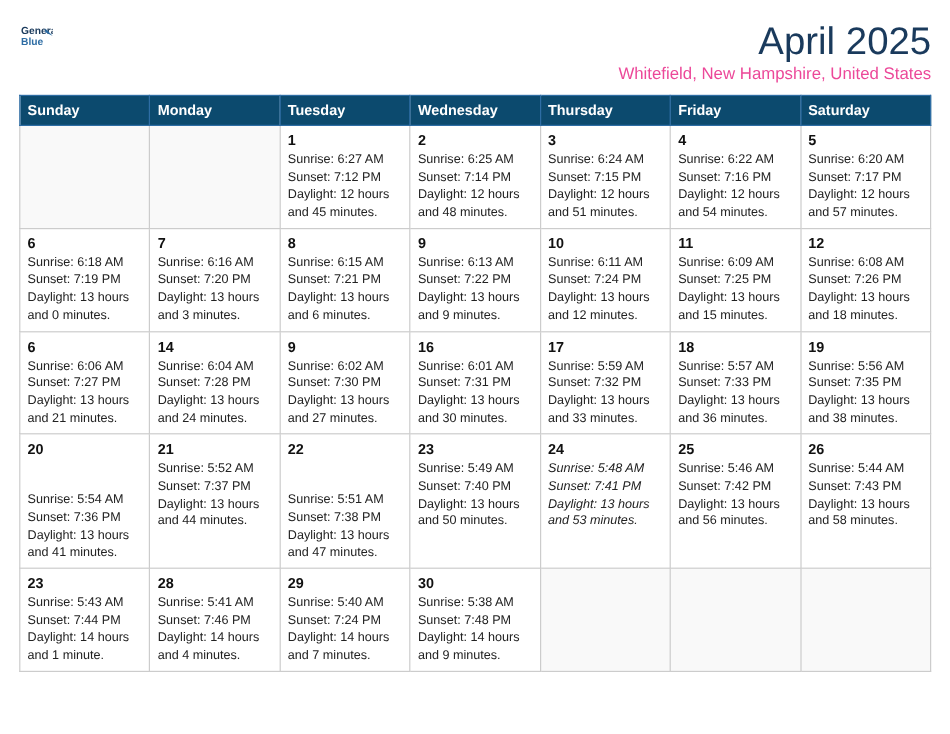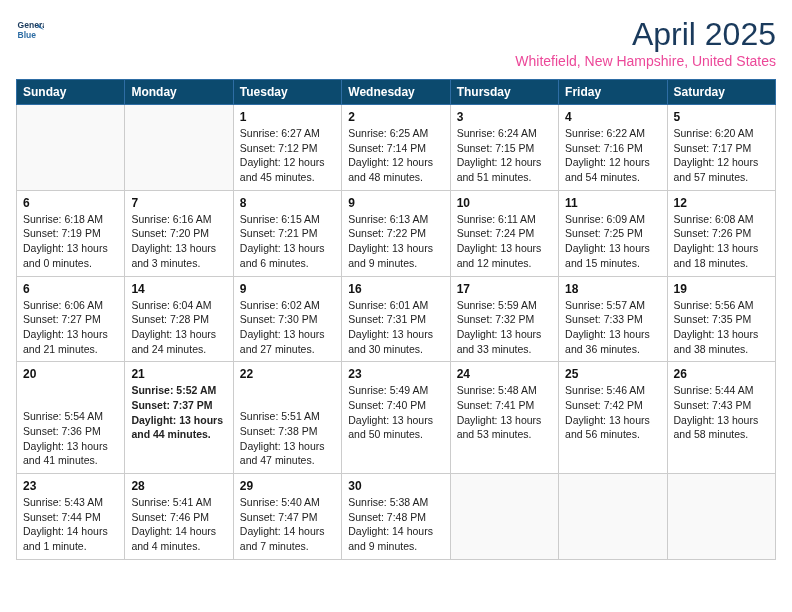--- a/index.html
+++ b/index.html
@@ -247,42 +247,42 @@
       <tr>
         <td>
           <div class="day-num">20</div>
           <div class="day-info" style="white-space: pre-line; margin-top: 28px;">Sunrise: 5:54 AM
 Sunset: 7:36 PM
 Daylight: 13 hours
 and 41 minutes.</div>
         </td>
         <td>
           <div class="day-num">21</div>
-          <div class="day-info" style="white-space: pre-line; font-weight: bold;">Sunrise: 5:52 AM
+          <div class="day-info" style="white-space: pre-line;">Sunrise: 5:52 AM
 Sunset: 7:37 PM
 Daylight: 13 hours
 and 44 minutes.</div>
         </td>
         <td>
           <div class="day-num">22</div>
           <div class="day-info" style="white-space: pre-line; margin-top: 28px;">Sunrise: 5:51 AM
 Sunset: 7:38 PM
 Daylight: 13 hours
 and 47 minutes.</div>
         </td>
         <td>
           <div class="day-num">23</div>
           <div class="day-info" style="white-space: pre-line;">Sunrise: 5:49 AM
 Sunset: 7:40 PM
 Daylight: 13 hours
 and 50 minutes.</div>
         </td>
         <td>
           <div class="day-num">24</div>
-          <div class="day-info" style="white-space: pre-line;">Sunrise: 5:48 AM
+          <div class="day-info" style="white-space: pre-line; font-style: italic;">Sunrise: 5:48 AM
 Sunset: 7:41 PM
 Daylight: 13 hours
 and 53 minutes.</div>
         </td>
         <td>
           <div class="day-num">25</div>
           <div class="day-info" style="white-space: pre-line;">Sunrise: 5:46 AM
 Sunset: 7:42 PM
 Daylight: 13 hours
 and 56 minutes.</div>
@@ -306,21 +306,21 @@
         <td>
           <div class="day-num">28</div>
           <div class="day-info" style="white-space: pre-line;">Sunrise: 5:41 AM
 Sunset: 7:46 PM
 Daylight: 14 hours
 and 4 minutes.</div>
         </td>
         <td>
           <div class="day-num">29</div>
           <div class="day-info" style="white-space: pre-line;">Sunrise: 5:40 AM
-Sunset: 7:47 PM
+Sunset: 7:24 PM
 Daylight: 14 hours
 and 7 minutes.</div>
         </td>
         <td>
           <div class="day-num">30</div>
           <div class="day-info" style="white-space: pre-line;">Sunrise: 5:38 AM
 Sunset: 7:48 PM
 Daylight: 14 hours
 and 9 minutes.</div>
         </td>

